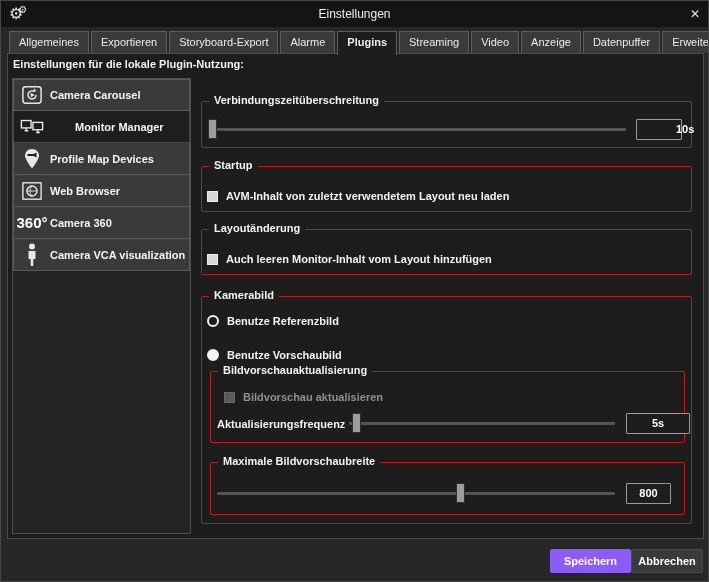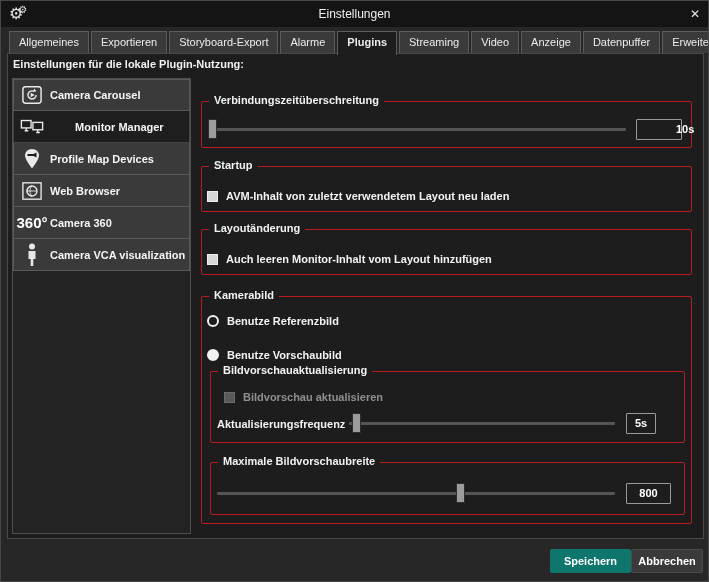--- a/index.html
+++ b/index.html
@@ -51,21 +51,21 @@
 
   .radio-row { position:absolute; display:flex; align-items:center; gap:8px; height:14px; }
   .radio { width:12px; height:12px; border-radius:50%; border:2px solid #f2f2f2; background:transparent; flex:0 0 12px; }
   .radio.selected { background:#f2f2f2; }
   .radio-label { color:#f2f2f2; font-size:11px; font-weight:bold; white-space:nowrap; }
 
   .inline-label { position:absolute; color:#f2f2f2; font-size:11px; font-weight:bold; white-space:nowrap; }
 
   
   .btn { position:absolute; height:24px; border:none; border-radius:2px; color:#fff; font-size:11px; font-weight:bold; font-family:"Liberation Sans",sans-serif; cursor:default; }
-  .btn-save { left:549px; top:548px; width:81px; background:#0f766e; }
+  .btn-save { left:549px; top:548px; width:81px; background:#8b5cf6; }
   .btn-cancel { left:630px; top:548px; width:72px; background:#3a3a3a; border:1px solid #4a4a4a; }
 </style>
 </head>
 <body>
 
 <div class="window">
 
   <div class="titlebar">
     <span class="gears"><span class="gear-big">⚙</span><span class="gear-small">⚙</span></span>
     <div class="win-title">Einstellungen</div>
@@ -186,21 +186,21 @@
         <div class="legend">Bildvorschauaktualisierung</div>
         <div class="check-row" style="left:13px; top:18px;">
           <span class="checkbox disabled"></span>
           <span class="check-label disabled">Bildvorschau aktualisieren</span>
         </div>
         <div class="inline-label" style="left:6px; top:46px;">Aktualisierungsfrequenz</div>
         <div class="slider" style="left:138px; top:41px; width:266px;">
           <div class="track"></div>
           <div class="handle" style="left:1%;"></div>
         </div>
-        <div class="value-box" style="left:415px; top:41px; width:30px;">5s</div>
+        <div class="value-box" style="left:415px; top:41px; width:64px;">5s</div>
       </div>
 
       <div class="group sub" style="left:8px; top:165px; width:475px; height:53px;padding-left:6px;">
         <div class="legend">Maximale Bildvorschaubreite</div>
         <div class="slider" style="left:6px; top:20px; width:398px;">
           <div class="track"></div>
           <div class="handle" style="left:60%;"></div>
         </div>
         <div class="value-box" style="left:415px; top:20px; width:45px;">800</div>
       </div>

